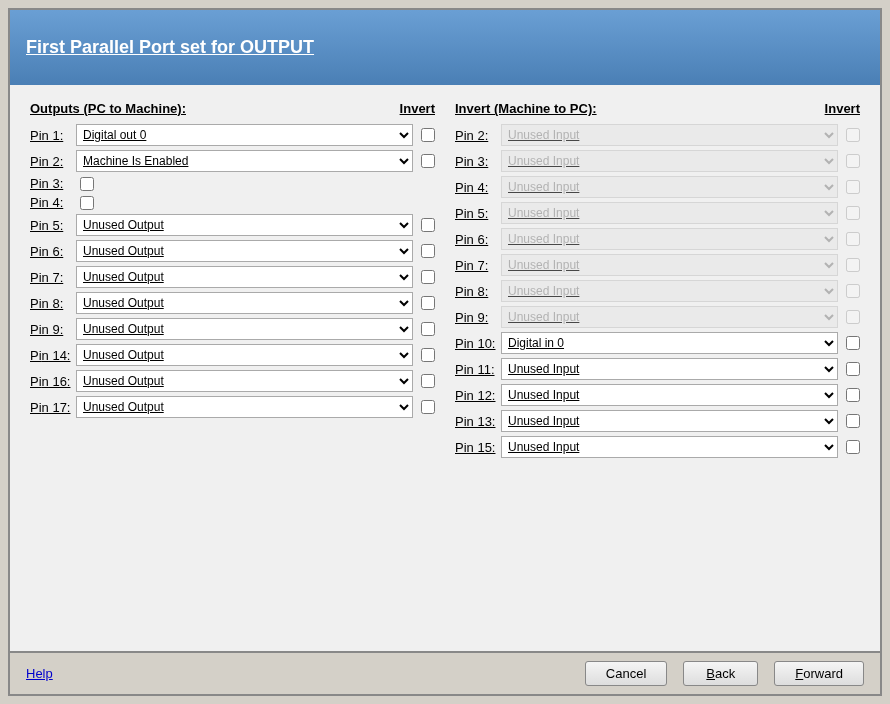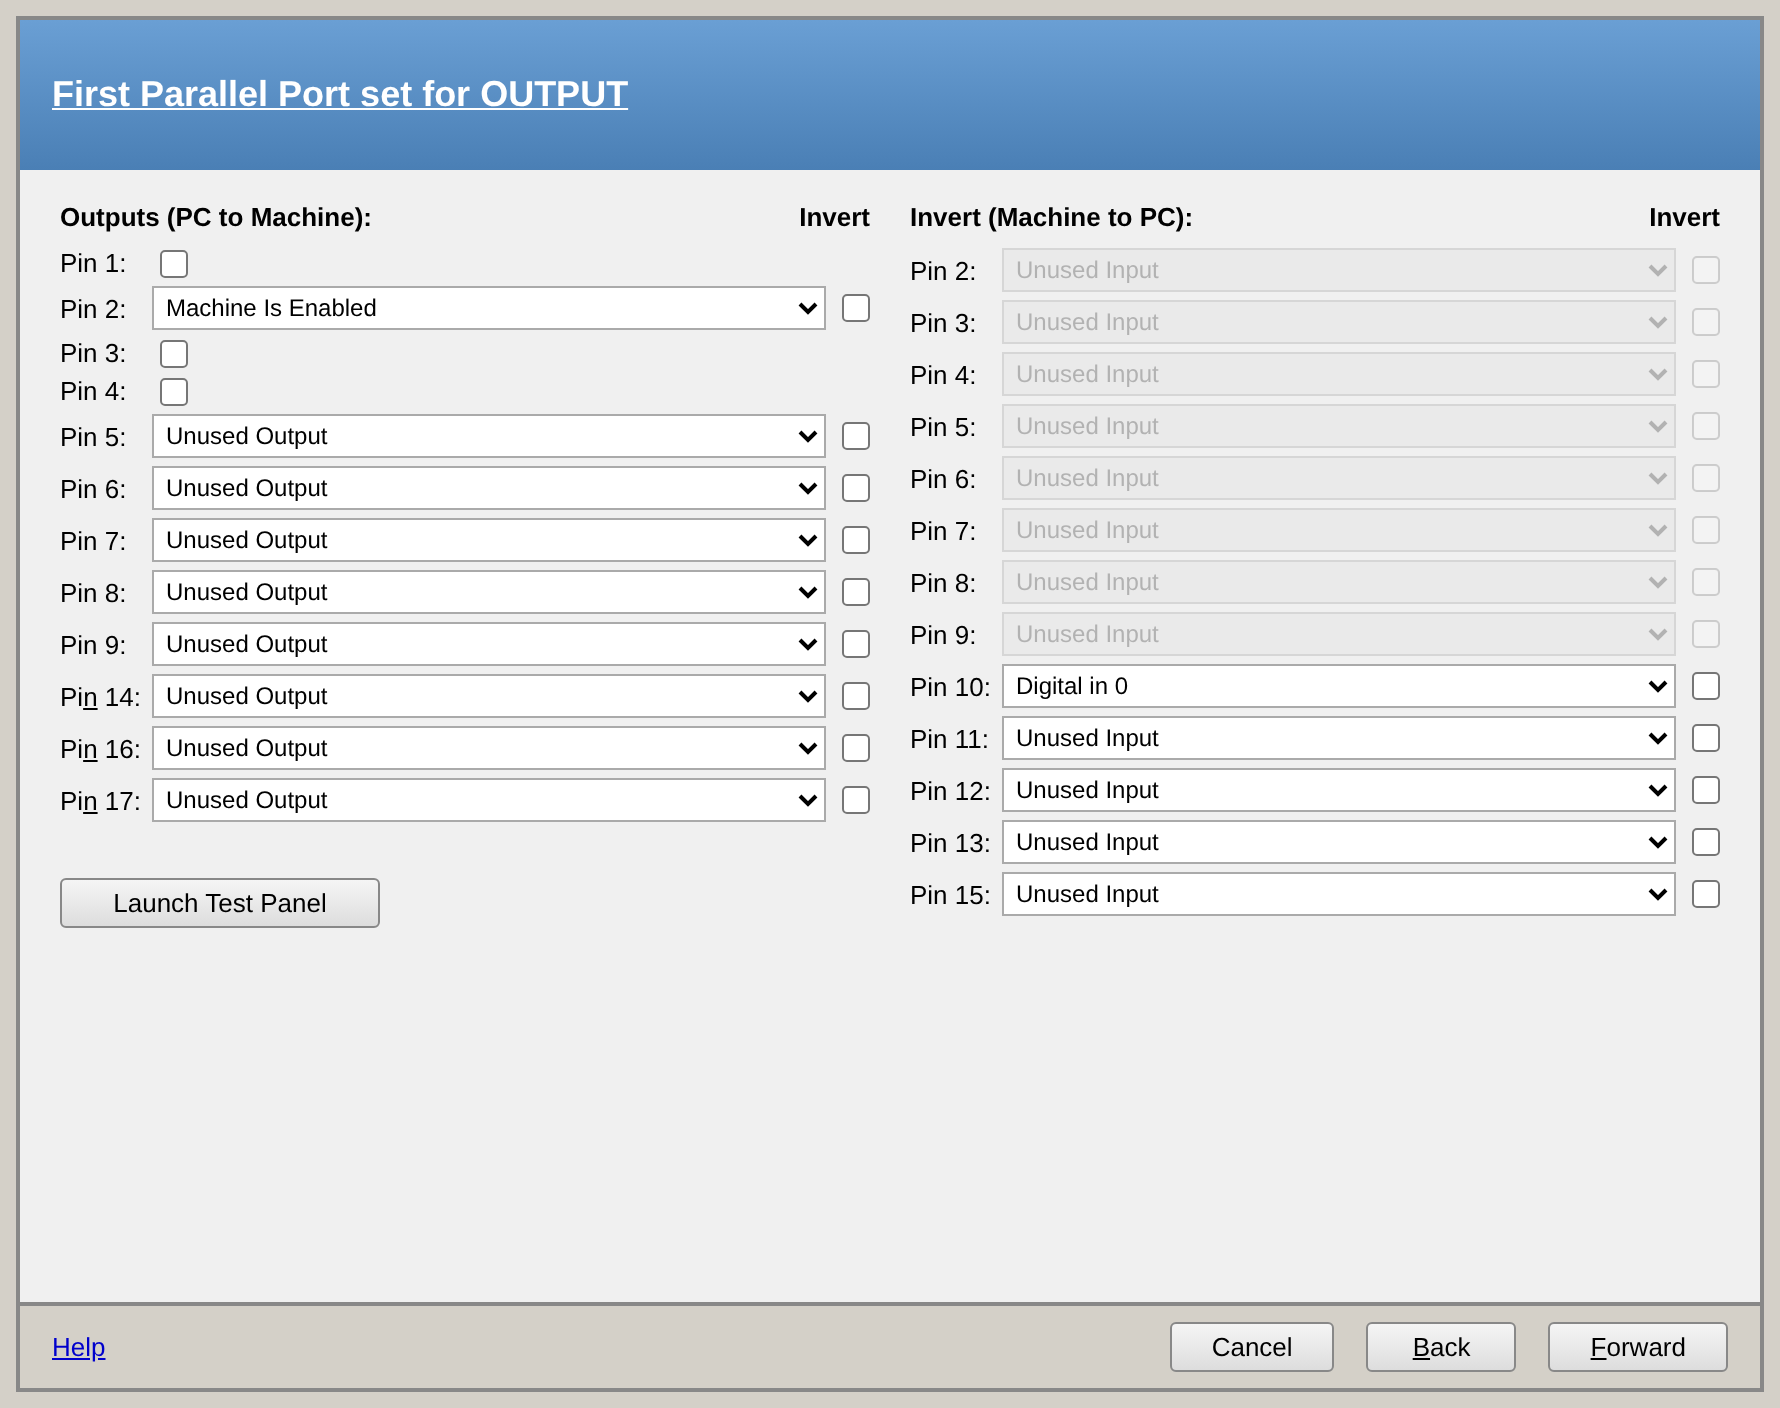--- a/index.html
+++ b/index.html
@@ -30,20 +30,21 @@
     }
     .content {
       flex: 1;
       padding: 16px 20px;
       display: flex;
       flex-direction: column;
     }
     .columns {
       display: flex;
       gap: 20px;
+      text-decoration: underline;
     }
     .column {
       flex: 1;
     }
     .column-header {
       display: flex;
       align-items: center;
       margin-bottom: 8px;
       gap: 4px;
     }
@@ -141,20 +142,24 @@
     <div class="columns">
 
       <div class="column">
         <div class="column-header">
           <span class="label">Outputs (PC to Machine):</span>
           <span class="invert-label">Invert</span>
         </div>
 
         <div class="pin-row">
           <span class="pin-label">Pin 1:</span>
+          <select class="pin-select">
+            <option>Digital out 0</option>
+            <option>Unused Output</option>
+          </select>
           <input type="checkbox" class="pin-checkbox" style="">
         </div>
 
         <div class="pin-row">
           <span class="pin-label">Pin 2:</span>
           <select class="pin-select">
             <option>Machine Is Enabled</option>
             <option>Unused Output</option>
           </select>
           <input type="checkbox" class="pin-checkbox" style="">
@@ -227,23 +232,20 @@
         </div>
 
         <div class="pin-row">
           <span class="pin-label">Pi<span class="underline-char">n</span> 17:</span>
           <select class="pin-select">
             <option>Unused Output</option>
           </select>
           <input type="checkbox" class="pin-checkbox" style="">
         </div>
 
-        <div style="margin-top:12px;">
-          <button class="launch-btn">Launch Test Panel</button>
-        </div>
       </div>
 
       <div class="column">
         <div class="column-header">
           <span class="label">Invert (Machine to PC):</span>
           <span class="invert-label">Invert</span>
         </div>
 
         <div class="pin-row">
           <span class="pin-label">Pin 2:</span>

